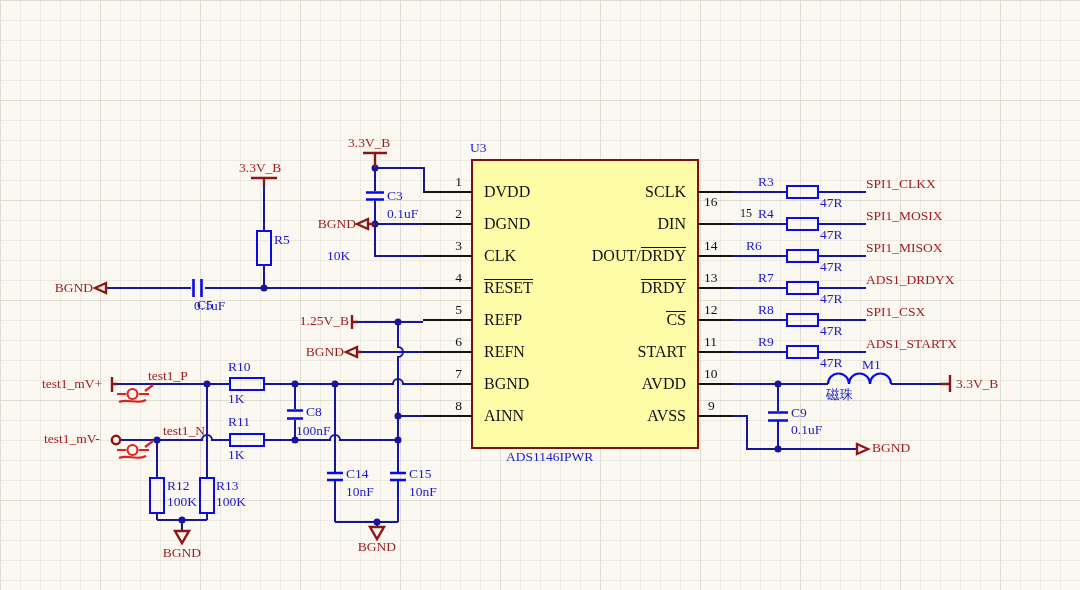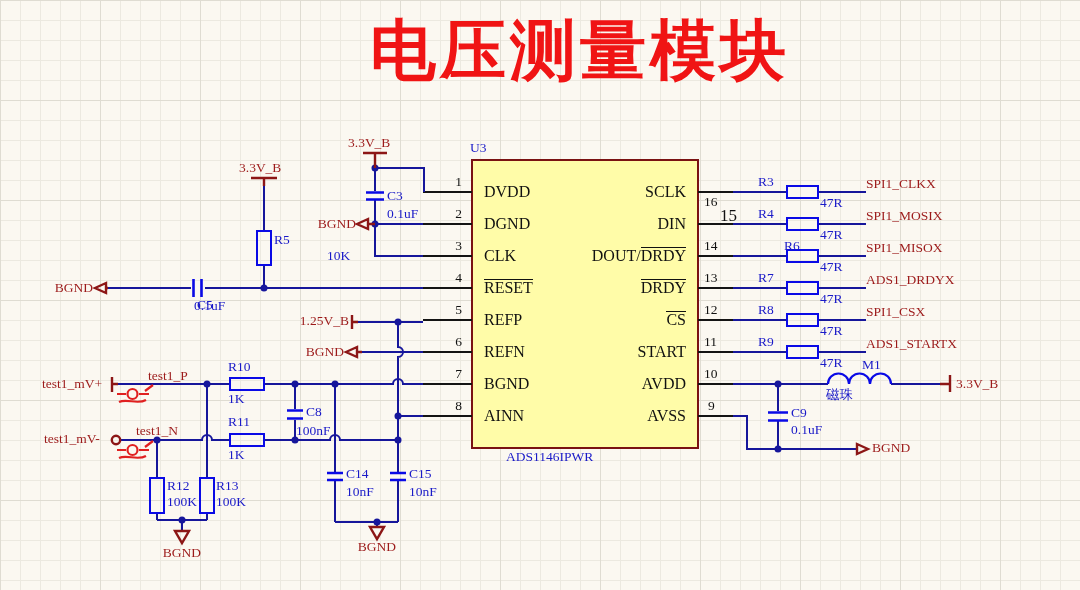--- a/index.html
+++ b/index.html
@@ -151,21 +151,20 @@
         <path d="M119 402 C127 398,137 405,146 400"></path>
       </g>
       <g>
         <path d="M117 450H126 M139 450H149 M145 447L153 441"></path>
         <circle cx="132.5" cy="450" r="5"></circle>
         <path d="M119 458 C127 454,137 461,146 456"></path>
       </g>
     </g>
   </svg>
 
-  <div class="title">电压测量模块</div>
 
   <div class="t blue" style="left:470px;top:141px;">U3</div>
   <div class="t blue" style="left:474px;top:450px;margin-left:32px;">ADS1146IPWR</div>
 
   <div class="t pinname" style="left:484px;top:183px;"><span>DVDD</span></div>
   <div class="t pinname" style="left:484px;top:215px;"><span>DGND</span></div>
   <div class="t pinname" style="left:484px;top:247px;"><span>CLK</span></div>
   <div class="t pinname" style="left:484px;top:279px;"><span class="ov">RESET</span></div>
   <div class="t pinname" style="left:484px;top:311px;"><span>REFP</span></div>
   <div class="t pinname" style="left:484px;top:343px;"><span>REFN</span></div>
@@ -184,37 +183,37 @@
   <div class="t pinnum" style="left:430px;top:175px;">1</div>
   <div class="t pinnum" style="left:430px;top:207px;">2</div>
   <div class="t pinnum" style="left:430px;top:239px;">3</div>
   <div class="t pinnum" style="left:430px;top:271px;">4</div>
   <div class="t pinnum" style="left:430px;top:303px;">5</div>
   <div class="t pinnum" style="left:430px;top:335px;">6</div>
   <div class="t pinnum" style="left:430px;top:367px;">7</div>
   <div class="t pinnum" style="left:430px;top:399px;">8</div>
 
   <div class="t black" style="left:704px;top:175px;font-size:13.5px;margin-top:20px;">16</div>
-  <div class="t black" style="left:720px;top:207px;font-size:17px;">15</div>
+  <div class="t black" style="left:740px;top:207px;font-size:12px;">15</div>
   <div class="t black" style="left:704px;top:239px;font-size:13.5px;">14</div>
   <div class="t black" style="left:704px;top:271px;font-size:13.5px;">13</div>
   <div class="t black" style="left:704px;top:303px;font-size:13.5px;">12</div>
   <div class="t black" style="left:704px;top:335px;font-size:13.5px;">11</div>
   <div class="t black" style="left:704px;top:367px;font-size:13.5px;">10</div>
   <div class="t black" style="left:708px;top:399px;font-size:13.5px;">9</div>
 
   <div class="t blue" style="left:758px;top:175px;">R3</div>
   <div class="t blue" style="left:820px;top:196px;">47R</div>
   <div class="t red" style="left:866px;top:177px;">SPI1_CLKX</div>
 
   <div class="t blue" style="left:758px;top:207px;">R4</div>
   <div class="t blue" style="left:820px;top:228px;">47R</div>
   <div class="t red" style="left:866px;top:209px;">SPI1_MOSIX</div>
 
-  <div class="t blue" style="left:784px;top:239px;text-align:center;">R6</div>
+  <div class="t blue" style="left:746px;top:239px;text-align:center;">R6</div>
   <div class="t blue" style="left:820px;top:260px;">47R</div>
   <div class="t red" style="left:866px;top:241px;">SPI1_MISOX</div>
 
   <div class="t blue" style="left:758px;top:271px;">R7</div>
   <div class="t blue" style="left:820px;top:292px;">47R</div>
   <div class="t red" style="left:866px;top:273px;">ADS1_DRDYX</div>
 
   <div class="t blue" style="left:758px;top:303px;">R8</div>
   <div class="t blue" style="left:820px;top:324px;">47R</div>
   <div class="t red" style="left:866px;top:305px;">SPI1_CSX</div>
@@ -243,21 +242,21 @@
   <div class="t blue" style="left:387px;top:189px;">C3</div>
   <div class="t blue" style="left:387px;top:207px;">0.1uF</div>
   <div class="t red right-align" style="left:310px;top:217px;width:46px;">BGND</div>
 
   <div class="t red right-align" style="left:283px;top:314px;width:66px;">1.25V_B</div>
   <div class="t red right-align" style="left:299px;top:345px;width:45px;">BGND</div>
 
   <div class="t red" style="left:42px;top:377px;">test1_mV+</div>
   <div class="t red" style="left:148px;top:369px;">test1_P</div>
   <div class="t red" style="left:44px;top:432px;">test1_mV-</div>
-  <div class="t red" style="left:136px;top:424px;">test1_N</div>
+  <div class="t red" style="left:163px;top:424px;">test1_N</div>
 
   <div class="t blue" style="left:228px;top:360px;">R10</div>
   <div class="t blue" style="left:228px;top:392px;">1K</div>
   <div class="t blue" style="left:228px;top:415px;">R11</div>
   <div class="t blue" style="left:228px;top:448px;">1K</div>
 
   <div class="t blue" style="left:167px;top:479px;">R12</div>
   <div class="t blue" style="left:167px;top:495px;">100K</div>
   <div class="t blue" style="left:216px;top:479px;">R13</div>
   <div class="t blue" style="left:216px;top:495px;">100K</div>

